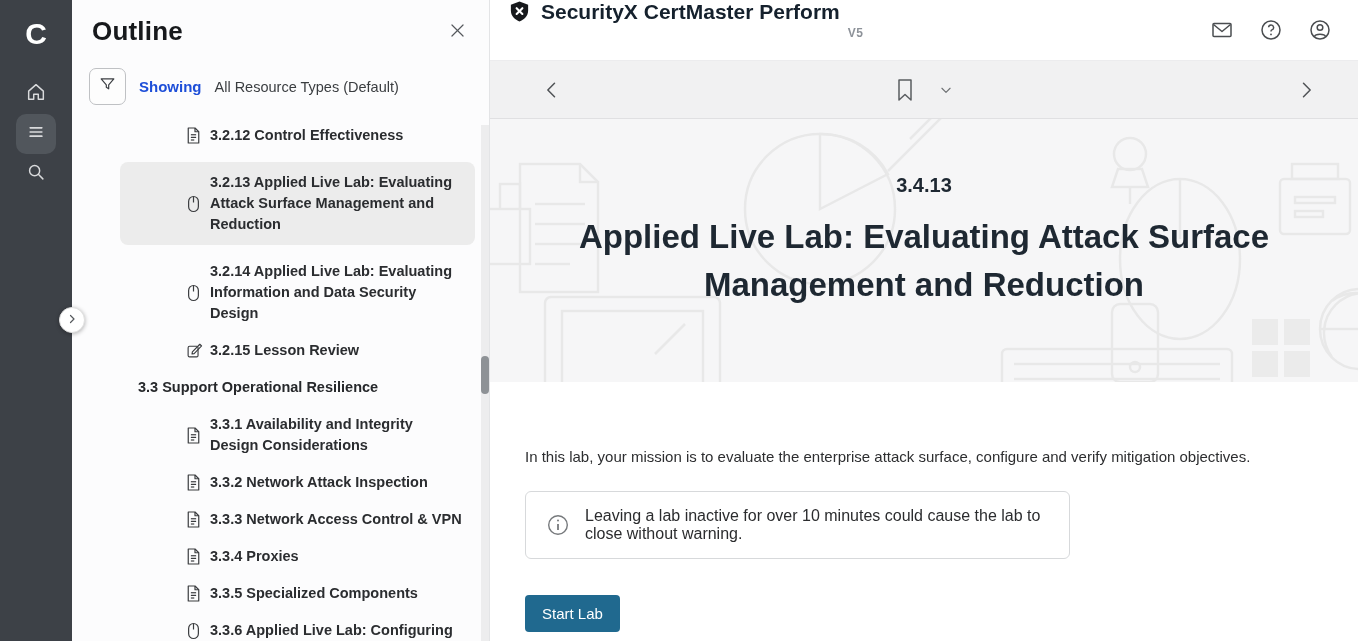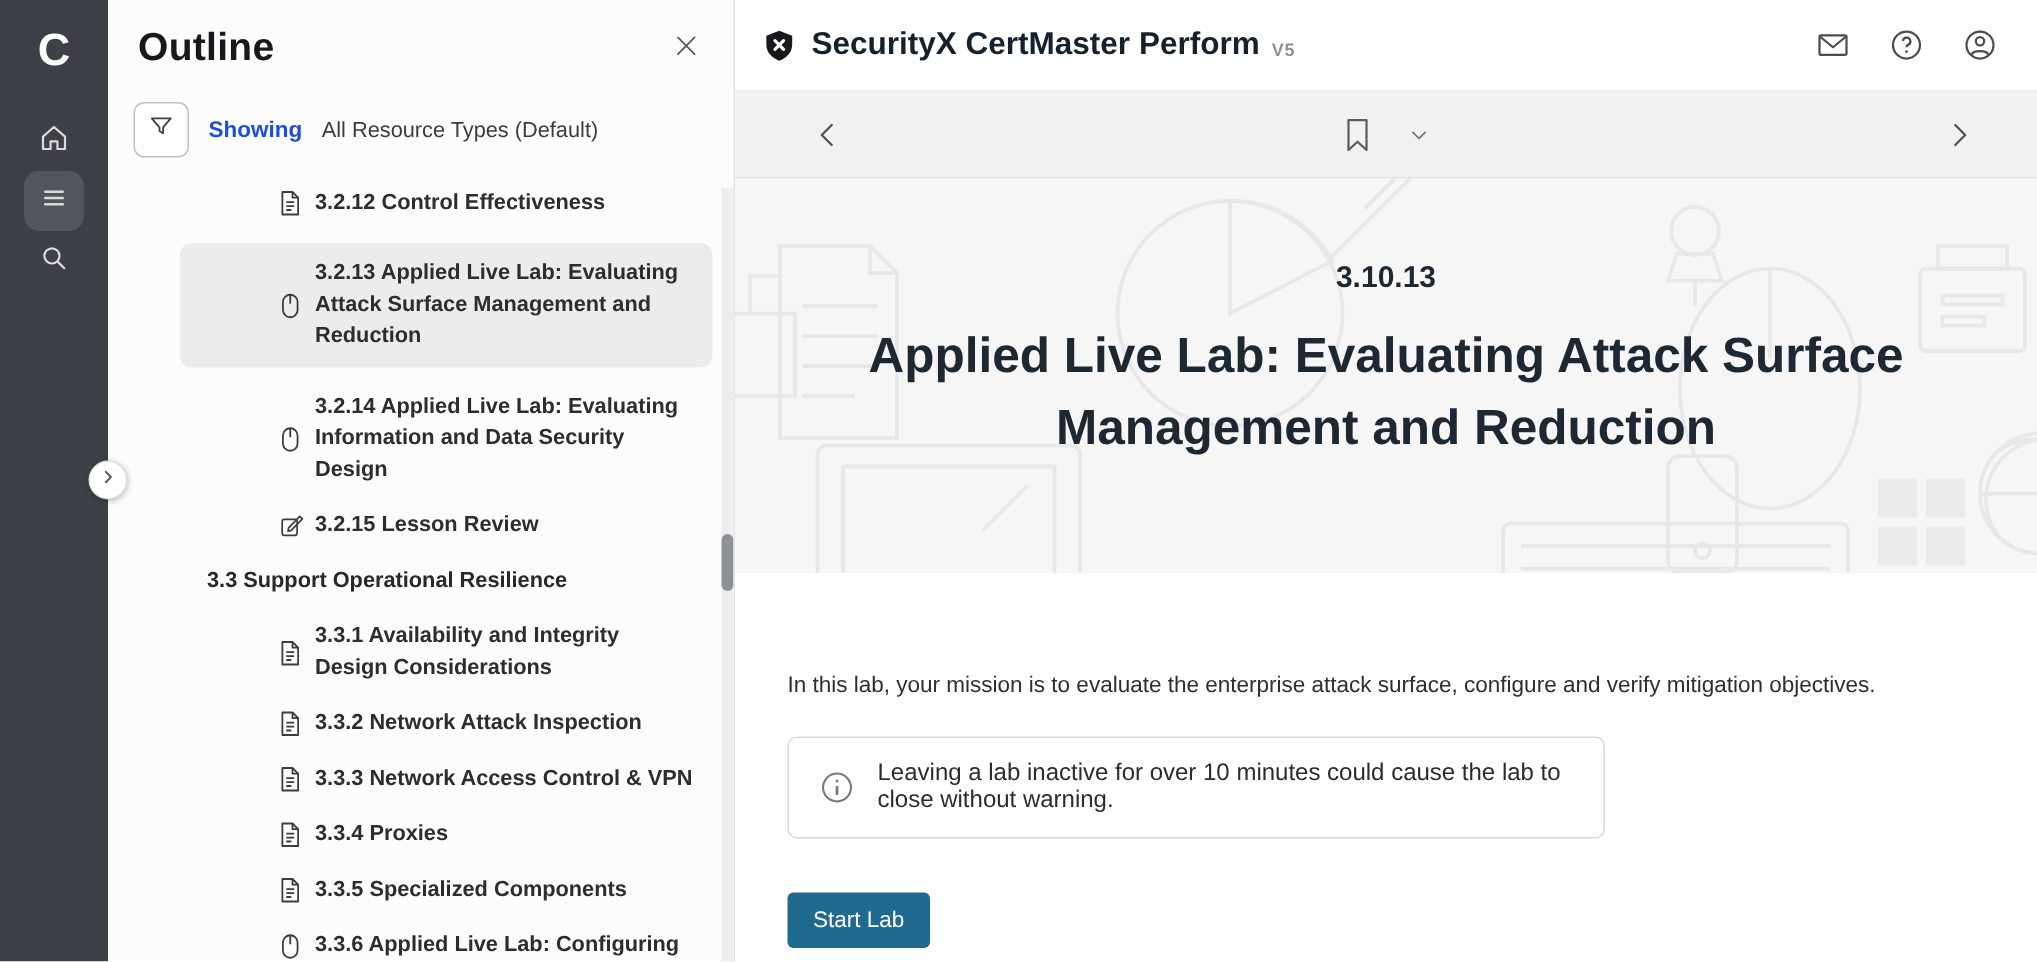--- a/index.html
+++ b/index.html
@@ -47,21 +47,21 @@
     align-items:center; color:#3a3c3f; }
   .o-ic svg { display:block; }
   .scroll-track { position:absolute; top:125px; right:0; bottom:0; width:8px;
     background:#ededee; }
   .scroll-thumb { position:absolute; top:356px; right:0; width:8px; height:38px;
     background:#8e9296; border-radius:4px; cursor:pointer; }
 
   
   .main { flex:1; display:flex; flex-direction:column; background:#fff; min-width:0; }
   .app-header { height:61px; flex-shrink:0; background:#fff; display:flex;
-    align-items:center; padding:0 26px 0 18px; border-bottom:1px solid #ececee; }
+    padding:0 26px 0 18px; border-bottom:1px solid #ececee; }
   .app-title { margin-left:10px; font-size:21px; font-weight:700; color:#15212d; }
   .app-version { margin-left:8px; font-size:12px; font-weight:700; color:#8d9299;
     align-self:center; padding-top:5px; letter-spacing:.5px; }
   .header-icons { margin-left:auto; display:flex; align-items:center; gap:25px; }
   .header-icons .hicon { cursor:pointer; color:#4a4d50; display:flex; }
 
   .toolbar { position:relative; height:58px; flex-shrink:0; background:#f1f1f2;
     border-bottom:1px solid #e0e0e2; display:flex; align-items:center; }
   .tb-back { margin-left:52px; cursor:pointer; color:#4f5255; display:flex; }
   .tb-center { position:absolute; left:0; right:0; margin:auto; width:110px;
@@ -364,21 +364,21 @@
         <rect x="512" y="230" width="230" height="70" rx="5"></rect>
         <line x1="524" y1="245" x2="730" y2="245"></line>
           <line x1="524" y1="260" x2="730" y2="260"></line>
         <rect x="830" y="170" width="80" height="80" rx="40"></rect>
         <path d="M830 210 h80 M870 170 v80 M842 182 a40 40 0 0 1 56 56 M842 238 a40 40 0 0 1 56 -56"></path>
         <rect x="762" y="200" width="26" height="26" fill="#e3e3e3" stroke="none"></rect>
         <rect x="794" y="200" width="26" height="26" fill="#e3e3e3" stroke="none"></rect>
         <rect x="762" y="232" width="26" height="26" fill="#e3e3e3" stroke="none"></rect>
         <rect x="794" y="232" width="26" height="26" fill="#e3e3e3" stroke="none"></rect>
       </svg>
-      <div class="hero-number">3.10.13</div>
+      <div class="hero-number">3.4.13</div>
       <div class="hero-title">Applied Live Lab: Evaluating Attack Surface Management and Reduction</div>
     </div>
 
     <div class="content">
       <p class="lesson-desc">In this lab, your mission is to evaluate the enterprise attack surface, configure and verify mitigation objectives.</p>
       <div class="warning-box">
         <span class="warning-ic">
           <svg width="24" height="24" viewBox="0 0 24 24" fill="none" stroke="currentColor" stroke-width="1.4">
             <circle cx="12" cy="12" r="9.3"></circle>
             <line x1="12" y1="11" x2="12" y2="17" stroke-width="1.8"></line>

